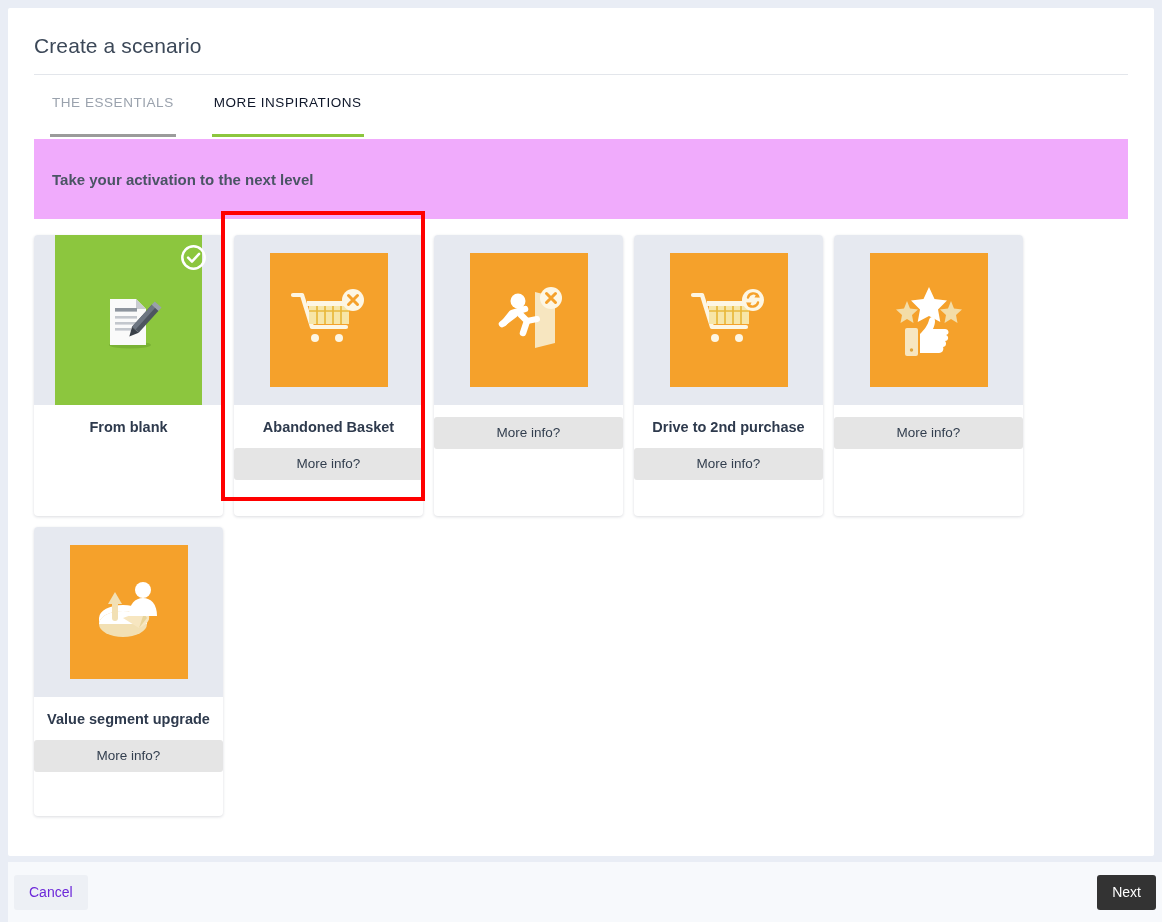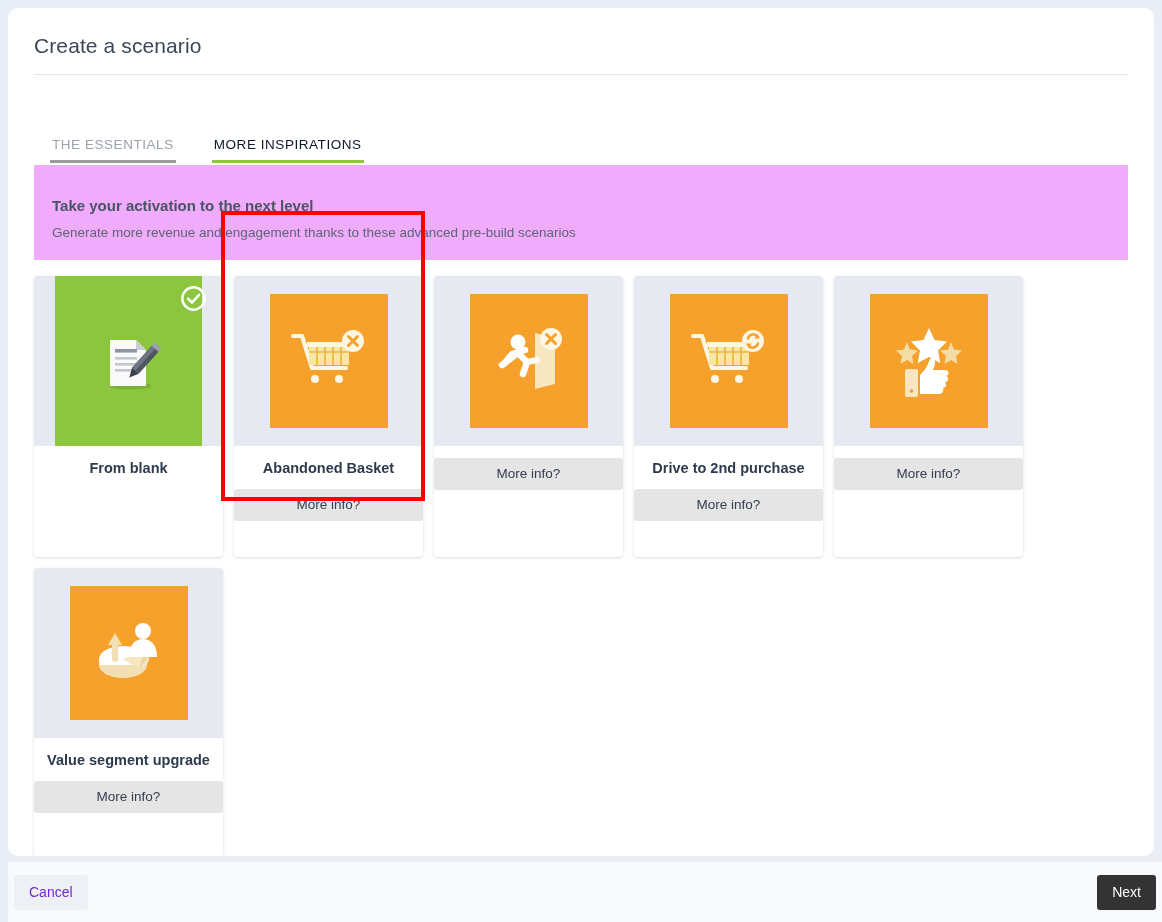--- a/index.html
+++ b/index.html
@@ -22,21 +22,21 @@
     width: 1162px;
     height: 922px;
     padding: 8px 8px 0 8px;
     display: flex;
     flex-direction: column;
   }
 
   
   .panel {
     background: #ffffff;
-    border-radius: 10px;
+    border-radius: 2px;
     flex: 0 0 auto;
     height: 848px;
     padding: 0 26px;
     position: relative;
     overflow: hidden;
   }
 
   .page-title {
     font-size: 21px;
     font-weight: 400;
@@ -51,25 +51,24 @@
     display: flex;
     gap: 36px;
     padding: 16px 0 0 0;
     margin: 0 0 0 16px;
   }
 
   .tab {
     position: relative;
     font-size: 13.5px;
     letter-spacing: .55px;
-    padding: 4px 2px 11px 2px;
+    padding: 4px 2px 27px 2px;
     cursor: pointer;
     color: #9aa2ad;
     white-space: nowrap;
-    margin-top: 42px;
   }
 
   .tab.active { color: #0f172a; }
 
   .tab::after {
     content: "";
     position: absolute;
     left: 0; right: 0; bottom: 0;
     height: 3px;
     background: #9b9b9b;
@@ -243,21 +242,20 @@
       <div class="tab">
         <span>THE ESSENTIALS</span>
       </div>
       <div class="tab active">
         <span>MORE INSPIRATIONS</span>
       </div>
     </div>
 
     <div class="banner">
       <div class="banner-title">Take your activation to the next level</div>
-      <div class="banner-sub">Generate more revenue and engagement thanks to these advanced pre-build scenarios</div>
     </div>
 
     <div class="grid">
 
       <div class="card row1">
         <div class="thumb blank">
           <div class="thumb-inner">
             <svg width="70" height="70" viewBox="0 0 70 70">
               <ellipse cx="36" cy="60" rx="21" ry="3.4" fill="#7ab234"></ellipse>
               <path d="M16 14 h26 l10 10 v36 h-36 z" fill="#fafafa"></path>

